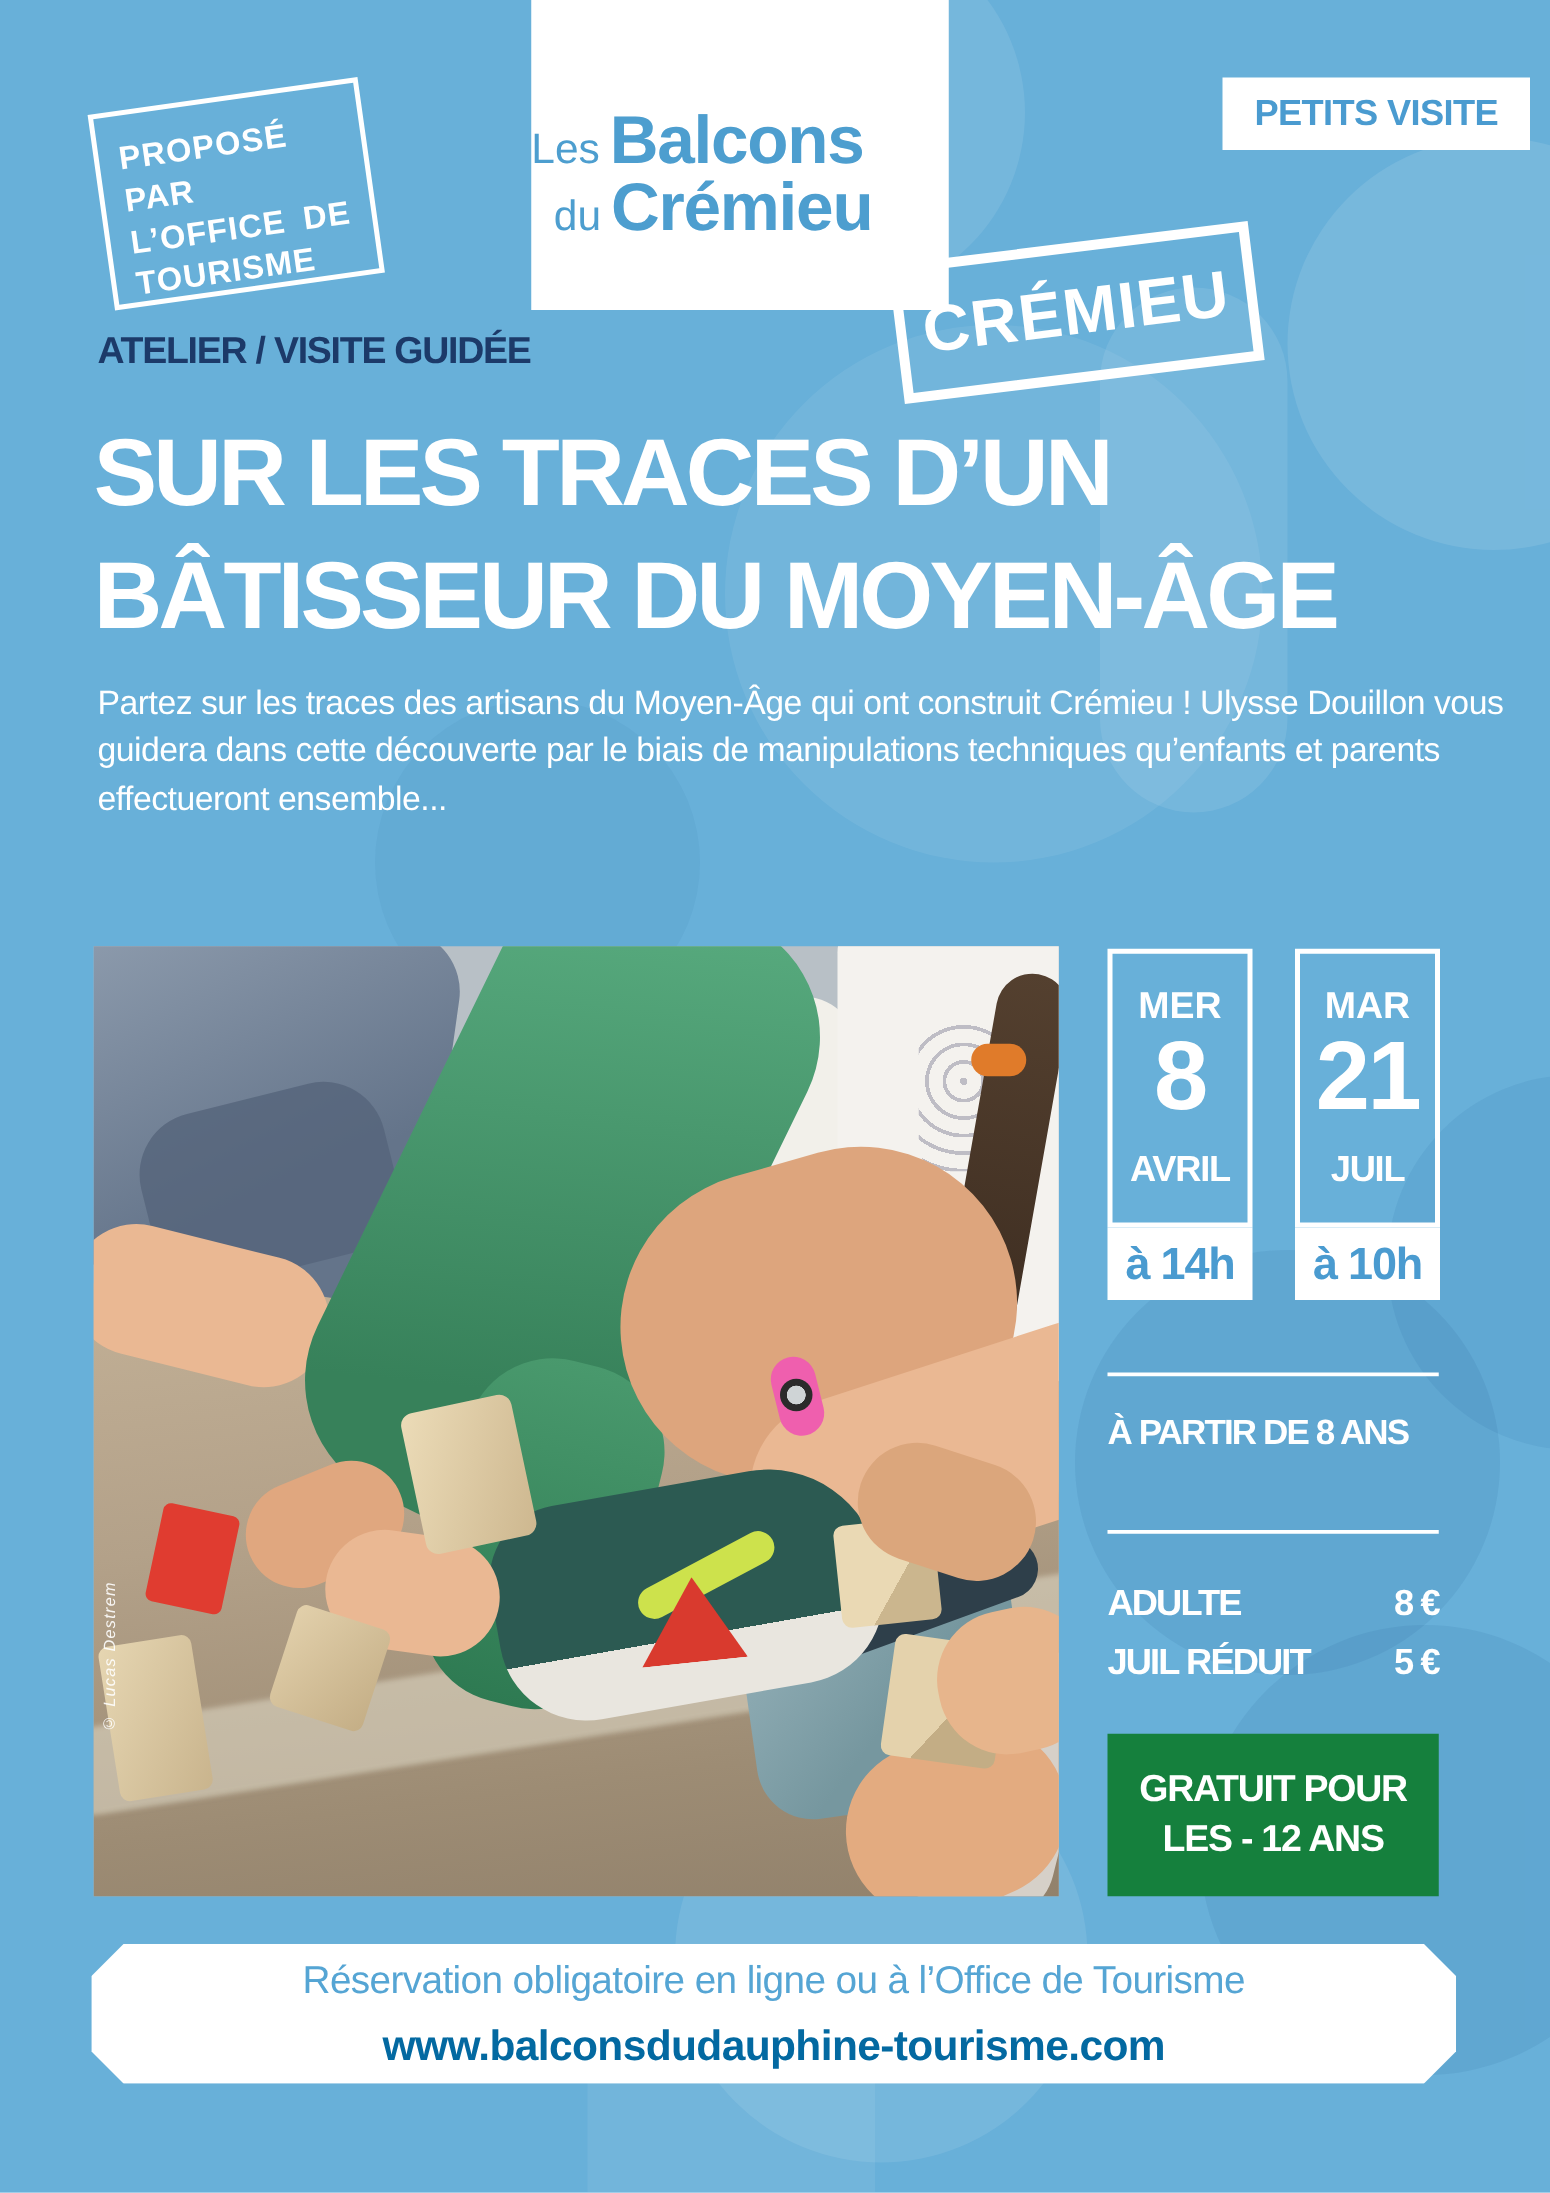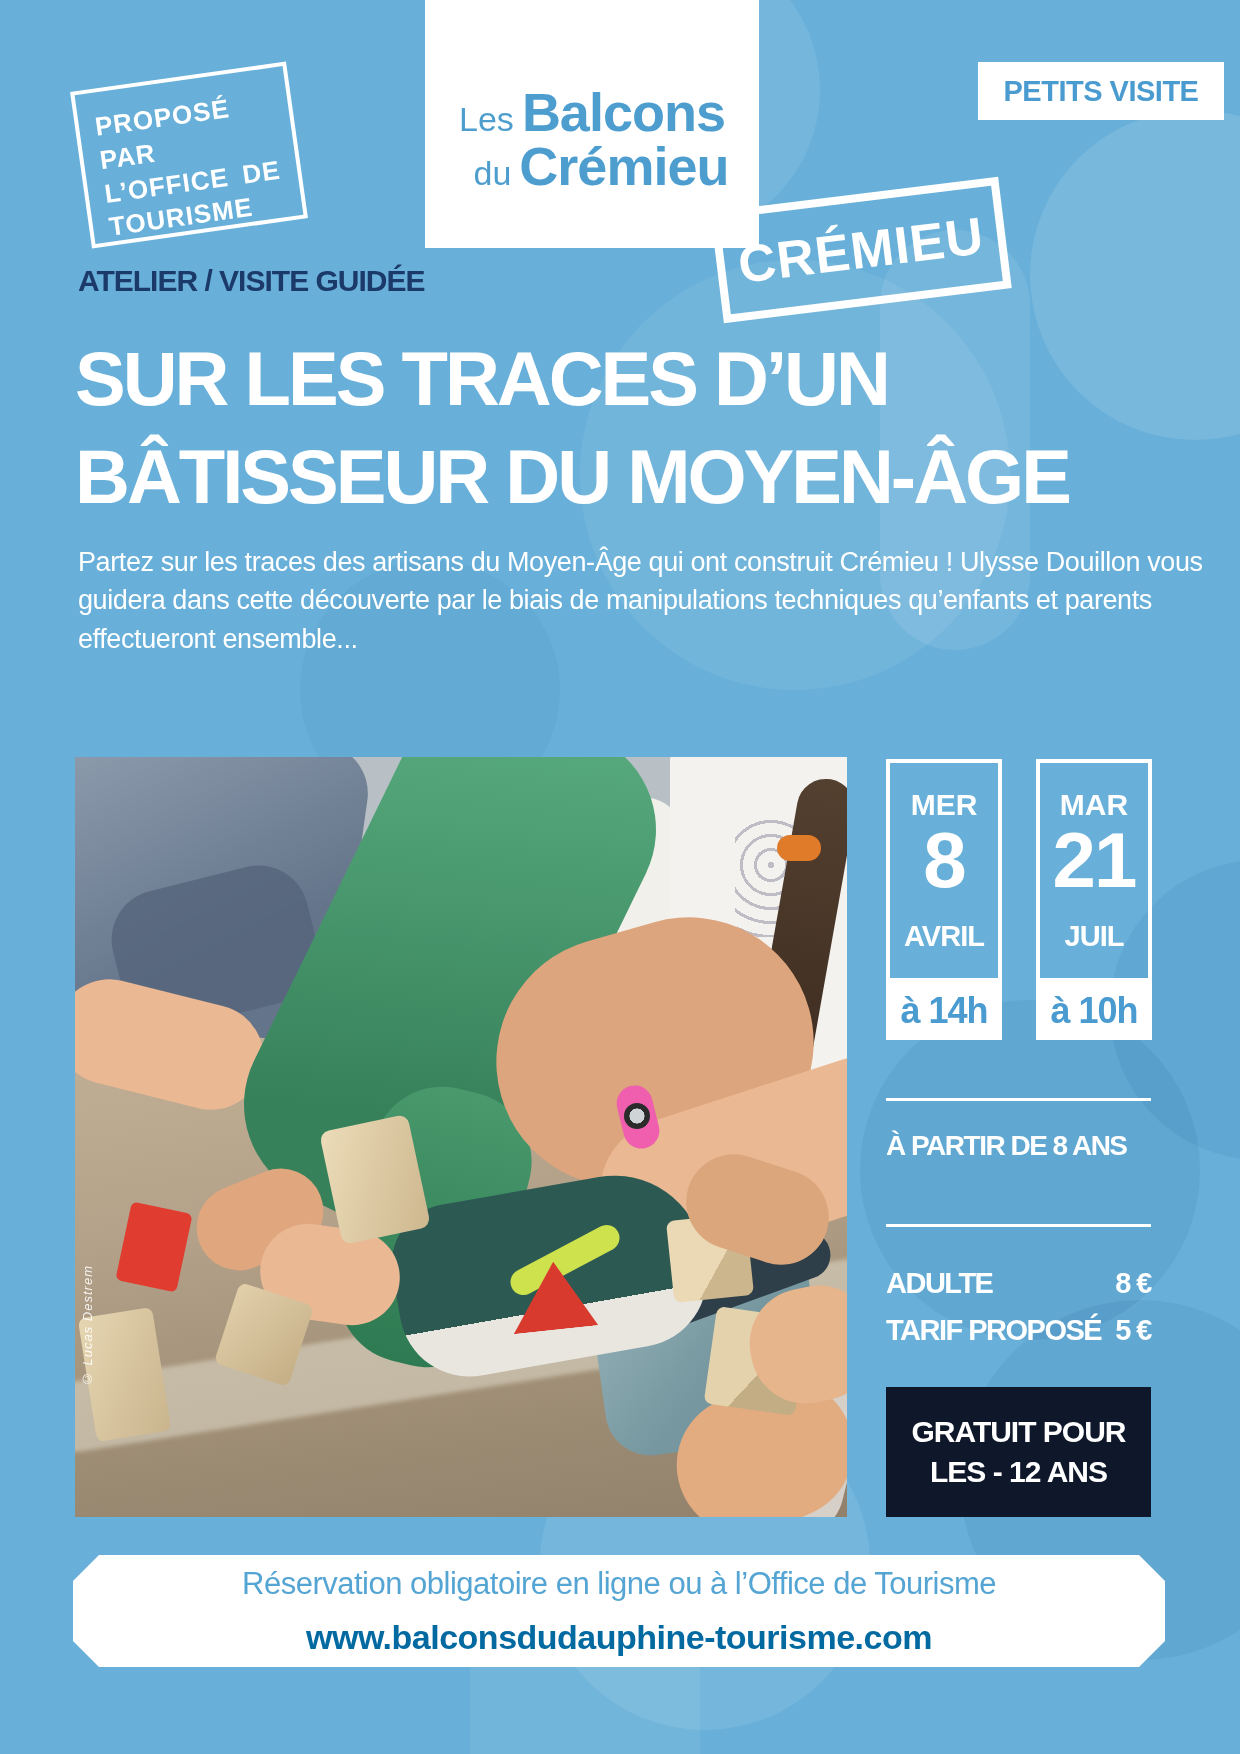--- a/index.html
+++ b/index.html
@@ -27,21 +27,21 @@
   
   .stamp-proposed {
     position:absolute; left:80px; top:76px; width:218px; height:158px;
     border:4px solid #fff; transform:rotate(-8deg);
     color:#fff; font-weight:bold; font-size:26px; line-height:1.3;
     letter-spacing:1px; word-spacing:6px; padding:18px 0 0 16px;
   }
   .logo-box {
     position:absolute; left:425px; top:0; width:334px; height:248px;
     background:#fff; display:flex; flex-direction:column;
-    align-items:center; justify-content:center; padding-top:30px;
+    justify-content:center; padding-top:30px;
   }
   .logo-line { display:flex; align-items:baseline; gap:8px; color:#4d9ecf; }
   .logo-small { font-size:34px; font-weight:normal; }
   .logo-big   { font-size:54px; font-weight:bold; letter-spacing:-1px; }
   .logo-line2 { margin-top:-8px; margin-left:18px; }
 
   .badge-petits {
     position:absolute; left:978px; top:62px; width:246px; height:58px;
     background:#fff; display:flex; align-items:center; justify-content:center;
     color:#4a9bd0; font-weight:bold; font-size:29px; letter-spacing:-0.5px;
@@ -110,21 +110,21 @@
     white-space:nowrap;
   }
   .prices { position:absolute; left:886px; top:1260px; width:265px; }
   .price-row {
     display:flex; justify-content:space-between; align-items:baseline;
     color:#fff; font-weight:bold; font-size:29px; letter-spacing:-1.5px;
     line-height:1.62;
   }
   .free-box {
     position:absolute; left:886px; top:1387px; width:265px; height:130px;
-    background:#0f172a; display:flex; flex-direction:column;
+    background:#15803d; display:flex; flex-direction:column;
     align-items:center; justify-content:center; gap:6px;
     color:#fff; font-weight:bold; font-size:30px; letter-spacing:-1px;
     text-align:center;
   }
 
   
   .footer-bar {
     position:absolute; left:73px; top:1555px; width:1092px; height:112px;
     background:#fff; text-align:center;
     clip-path:polygon(26px 0, calc(100% - 26px) 0, 100% 26px, 100% calc(100% - 26px),
@@ -237,21 +237,21 @@
   <div class="divider div-1"></div>
   <div class="age-note">À PARTIR DE 8 ANS</div>
   <div class="divider div-2"></div>
 
   <div class="prices">
     <div class="price-row">
       <span>ADULTE</span>
       <span>8 €</span>
     </div>
     <div class="price-row">
-      <span>TARIF PROPOSÉ</span>
+      <span>JUIL RÉDUIT</span>
       <span>5 €</span>
     </div>
   </div>
 
   <div class="free-box">
     <div>GRATUIT POUR</div>
     <div>LES - 12 ANS</div>
   </div>
 
   <div class="footer-bar">

